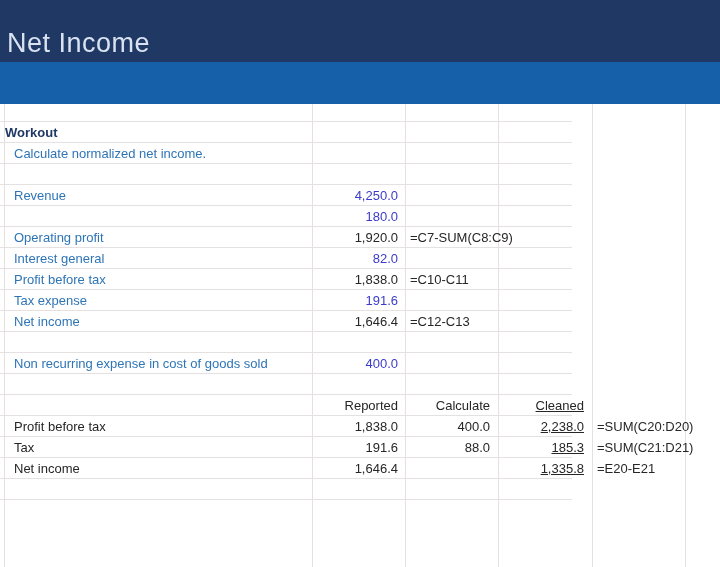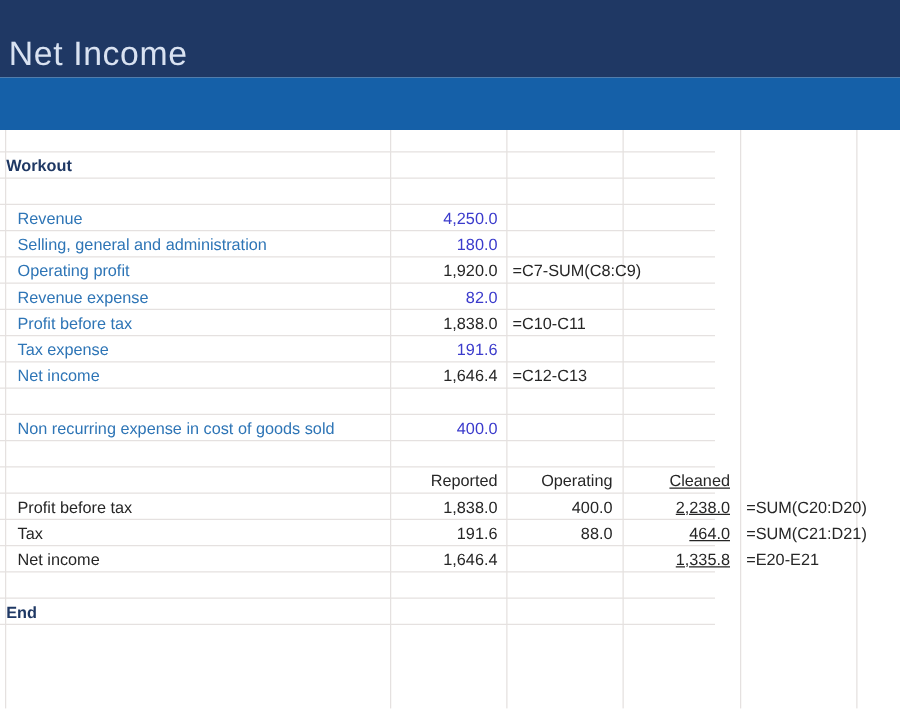--- a/index.html
+++ b/index.html
@@ -58,36 +58,38 @@
       <div class="vline" style="left: 4px;"></div>
       <div class="vline" style="left: 312px;"></div>
       <div class="vline" style="left: 405px;"></div>
       <div class="vline" style="left: 498px;"></div>
       <div class="vline" style="left: 592px;"></div>
       <div class="vline" style="left: 685px;"></div>
       <div class="row spacer"></div>
       <div class="row">
         <span class="cell lbl-section">Workout</span>
       </div>
+      <div class="row">
+        <span class="cell lbl-desc">Calculate normalized net income.</span>
+      </div>
       <div class="row"></div>
       <div class="row">
         <span class="cell lbl-item">Revenue</span>
         <span class="cell num col-c val-input">4,250.0</span>
       </div>
       <div class="row">
-        <span class="cell lbl-item">Selling, general and administration</span>
         <span class="cell num col-c val-input">180.0</span>
       </div>
       <div class="row">
         <span class="cell lbl-item">Operating profit</span>
         <span class="cell num col-c val-calc">1,920.0</span>
         <span class="cell fx-near">=C7-SUM(C8:C9)</span>
       </div>
       <div class="row">
-        <span class="cell lbl-item">Revenue expense</span>
+        <span class="cell lbl-item">Interest general</span>
         <span class="cell num col-c val-input">82.0</span>
       </div>
       <div class="row">
         <span class="cell lbl-item">Profit before tax</span>
         <span class="cell num col-c val-calc">1,838.0</span>
         <span class="cell fx-near">=C10-C11</span>
       </div>
       <div class="row">
         <span class="cell lbl-item">Tax expense</span>
         <span class="cell num col-c val-input">191.6</span>
@@ -98,41 +100,38 @@
         <span class="cell fx-near">=C12-C13</span>
       </div>
       <div class="row"></div>
       <div class="row">
         <span class="cell lbl-item">Non recurring expense in cost of goods sold</span>
         <span class="cell num col-c val-input">400.0</span>
       </div>
       <div class="row"></div>
       <div class="row">
         <span class="cell num col-c thead-cell">Reported</span>
-        <span class="cell num col-d thead-cell">Operating</span>
+        <span class="cell num col-d thead-cell">Calculate</span>
         <span class="cell num col-e thead-cell">Cleaned</span>
       </div>
       <div class="row">
         <span class="cell lbl-item2">Profit before tax</span>
         <span class="cell num col-c val-calc">1,838.0</span>
         <span class="cell num col-d val-calc">400.0</span>
         <span class="cell num col-e val-calc">2,238.0</span>
         <span class="cell fx-far">=SUM(C20:D20)</span>
       </div>
       <div class="row">
         <span class="cell lbl-item2">Tax</span>
         <span class="cell num col-c val-calc">191.6</span>
         <span class="cell num col-d val-calc">88.0</span>
-        <span class="cell num col-e val-calc">464.0</span>
+        <span class="cell num col-e val-calc">185.3</span>
         <span class="cell fx-far">=SUM(C21:D21)</span>
       </div>
       <div class="row">
         <span class="cell lbl-item2">Net income</span>
         <span class="cell num col-c val-calc">1,646.4</span>
         <span class="cell num col-e val-calc">1,335.8</span>
         <span class="cell fx-far">=E20-E21</span>
       </div>
       <div class="row"></div>
-      <div class="row">
-        <span class="cell lbl-section">End</span>
-      </div>
     </div>
 </div>
 
 </body></html>

